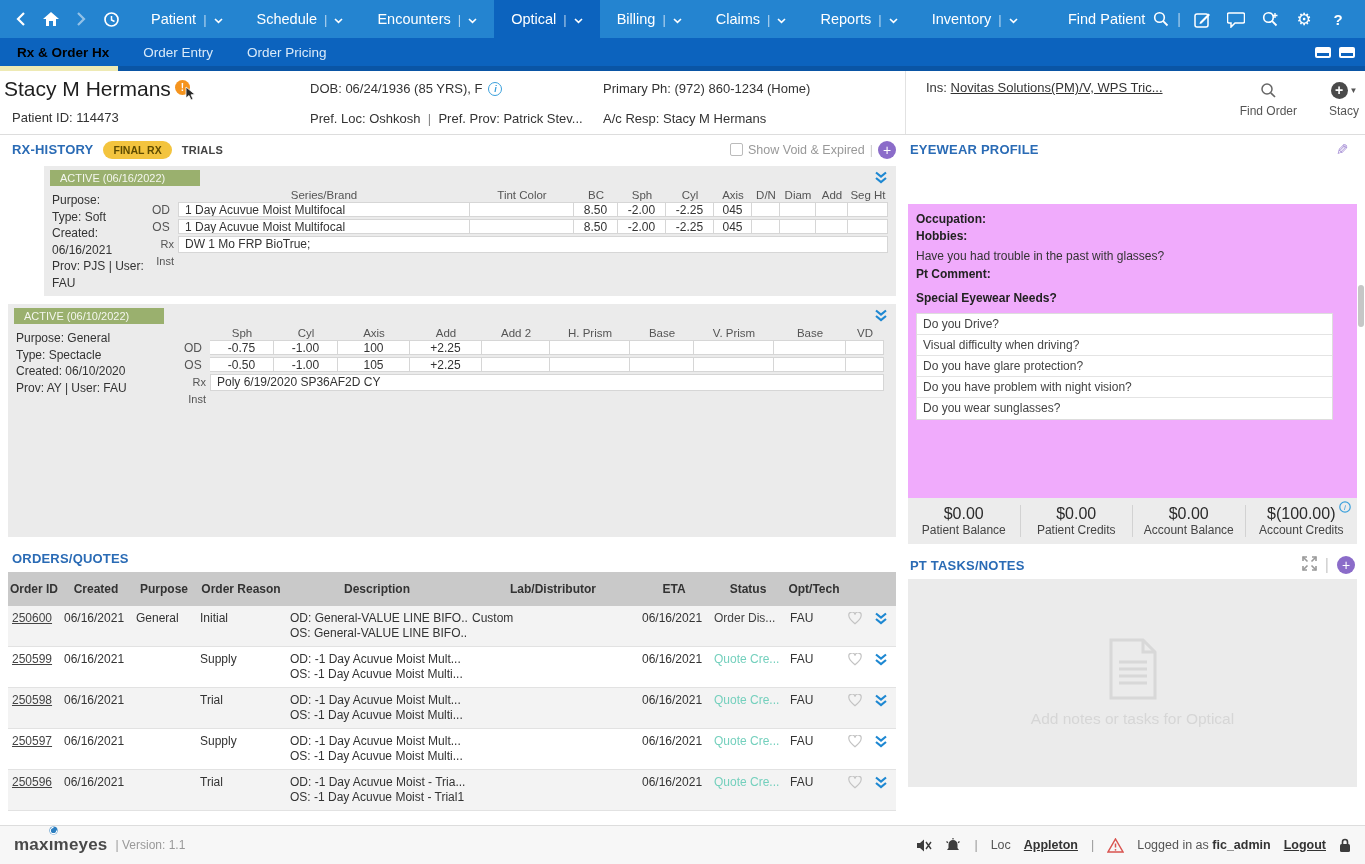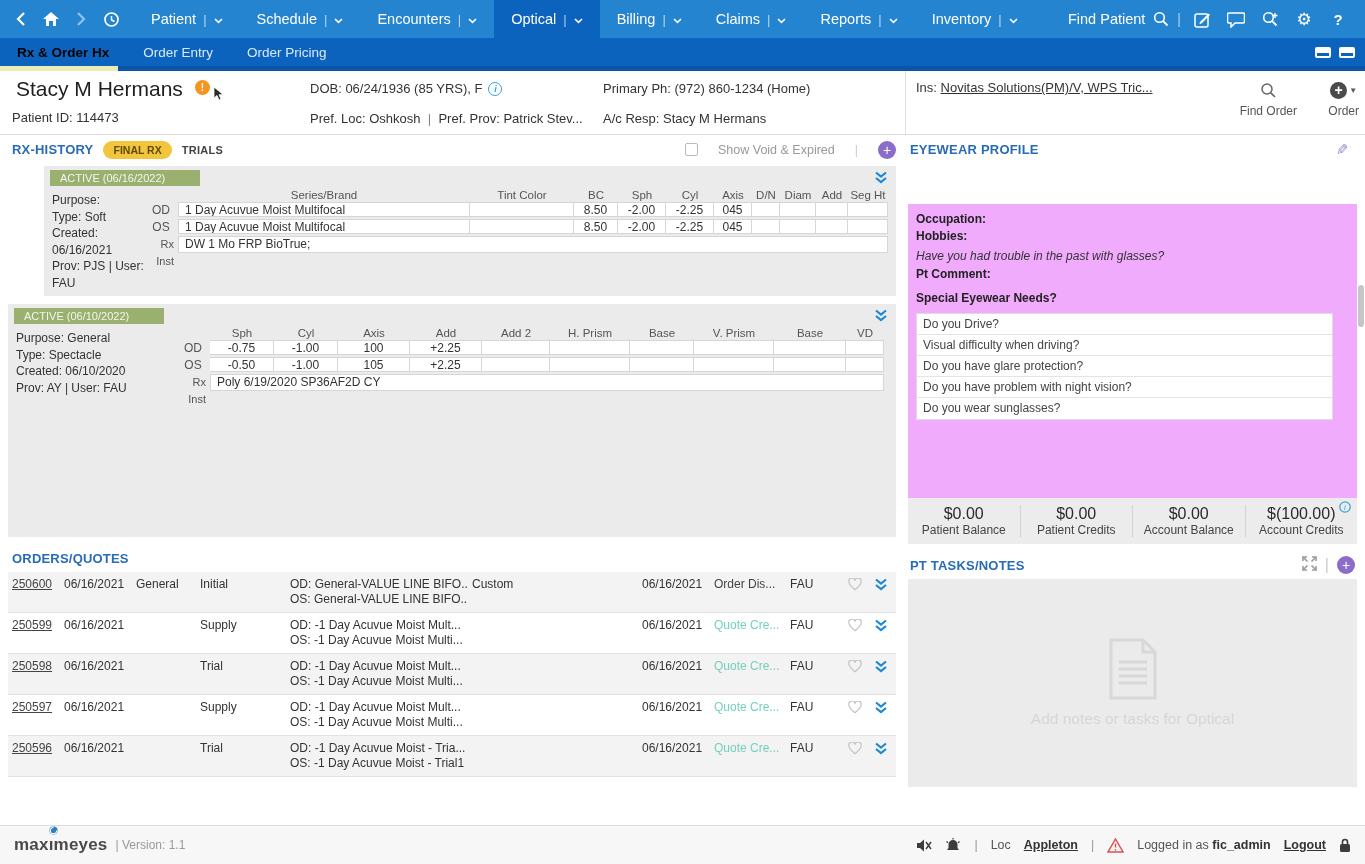--- a/index.html
+++ b/index.html
@@ -25,54 +25,54 @@
   .subnav-tab { padding:0 17px; font-size:13.5px; height:100%; display:flex; align-items:center; cursor:pointer; white-space:nowrap; }
   .subnav-tab.active { color:#000000; font-weight:bold; }
   .subnav-right { margin-left:auto; display:flex; gap:8px; padding-right:10px; }
   .win-icon { width:16px; height:11px; background:#fff; border-radius:2px; position:relative; cursor:pointer; }
   .win-icon::after { content:""; position:absolute; left:2px; right:2px; bottom:2px; height:3px; background:#0c63be; }
   .subnav-strip { height:5px; background:#0a55a5; position:relative; }
   .subnav-strip .indicator { position:absolute; left:0; top:0; width:118px; height:5px; background:#eeeab4; }
 
   
   .phead { position:relative; height:64px; background:#fff; border-bottom:1px solid #ddd; font-size:13px; }
-  .ph-name { position:absolute; left:16px; top:6px; font-size:21px; color:#1e1e1e; display:flex; align-items:flex-start; gap:12px; }
+  .ph-name { position:absolute; left:4px; top:6px; font-size:21px; color:#1e1e1e; display:flex; align-items:flex-start; gap:4px; }
   .alert-badge { width:15px; height:15px; background:#f5941e; border-radius:50%; color:#fff; font-size:10px; font-weight:bold;
     display:flex; align-items:center; justify-content:center; margin-top:3px; }
   .cursor-icon { margin-top:9px; margin-left:-9px; z-index:2; }
   .ph-id { position:absolute; left:12px; top:39px; font-size:13px; color:#333; }
   .ph-dob { position:absolute; left:310px; top:10px; display:flex; gap:6px; align-items:center; }
   .ph-pref { position:absolute; left:310px; top:40px; }
   .ph-phone { position:absolute; left:603px; top:10px; }
   .ph-resp { position:absolute; left:603px; top:40px; }
   .info-i { width:14px; height:14px; border:1.4px solid #3aa0dc; color:#3aa0dc; border-radius:50%; font-size:9px; font-weight:bold;
     display:inline-flex; align-items:center; justify-content:center; font-style:italic; cursor:pointer; }
   .ph-right { position:absolute; left:905px; top:0; right:0; bottom:0; border-left:1px solid #e2e2e2; }
-  .ph-ins { position:absolute; left:10px; top:9px; white-space:nowrap; }
+  .ph-ins { position:absolute; left:20px; top:9px; white-space:nowrap; }
   .ph-ins a { color:#333; text-decoration:underline; cursor:pointer; }
   .ph-tool { position:absolute; top:8px; text-align:center; color:#555; font-size:12px; cursor:pointer; }
   .ph-tool .glyph { height:22px; display:flex; align-items:center; justify-content:center; margin-bottom:3px; }
   .ph-find { right:68px; }
   .ph-order { right:6px; }
   .plus-circle-dark { width:17px; height:17px; border-radius:50%; background:#4a4a4a; color:#fff; font-size:14px; font-weight:bold;
     display:inline-flex; align-items:center; justify-content:center; }
   .dd-arrow { font-size:8px; color:#555; margin-left:2px; }
 
   
   .content { position:relative; height:690px; }
   .left-col { position:absolute; left:0; top:0; width:902px; }
   .right-col { position:absolute; left:908px; top:0; width:449px; }
 
   .sec-title { color:#2a6bb5; font-weight:bold; font-size:13px; letter-spacing:.2px; }
 
   
   .rx-head { height:29px; display:flex; align-items:center; padding:0 6px 0 12px; gap:10px; }
   .pill { background:#f3c43e; color:#5f4c00; font-size:10.5px; font-weight:bold; padding:3px 10px; border-radius:9px; cursor:pointer; }
   .trials { font-size:11px; font-weight:bold; color:#444; letter-spacing:.3px; cursor:pointer; }
-  .rx-head-right { margin-left:auto; display:flex; align-items:center; gap:20px; color:#999; font-size:12.5px; }
+  .rx-head-right { margin-left:auto; display:flex; align-items:center; gap:5px; color:#999; font-size:12.5px; }
   .checkbox { width:13px; height:13px; border:1px solid #bbb; background:#fff; border-radius:2px; cursor:pointer; }
   .plus-circle { width:18px; height:18px; border-radius:50%; background:#8b6cc9; color:#fff; font-size:14px;
     display:flex; align-items:center; justify-content:center; cursor:pointer; }
   .vpipe { color:#ccc; }
 
   
   .rx-block { position:relative; background:#ebebeb; margin:2px 6px 8px 8px; padding:4px 8px 5px 8px; }
   .rx-badge { position:absolute; left:6px; top:4px; background:#9ab06e; color:#f4f6ee; font-size:11px; padding:2px 10px; min-width:150px; }
   .rx-collapse { position:absolute; right:8px; top:4px; cursor:pointer; }
   .rx-body { display:flex; padding-top:18px; }
@@ -102,21 +102,21 @@
   .o-desc div { line-height:15px; }
   .status-teal { color:#74d0bd; }
   .status-dark { color:#444; }
   .o-icon { display:flex; align-items:flex-start; justify-content:center; padding-top:6px; cursor:pointer; }
 
   
   .ep-head { height:29px; display:flex; align-items:center; justify-content:space-between; padding:0 8px 0 2px; }
   .pencil { color:#9f86d2; font-size:15px; cursor:pointer; transform:scaleX(-1); }
   .ep-panel { background:#f0abfc; height:340px; padding:7px 10px 0 8px; display:flex; flex-direction:column; font-size:12px;margin-top:40px; }
   .ep-field { font-weight:bold; color:#222; line-height:17px; }
-  .ep-q { color:#333; margin-top:4px;font-style:italic; }
+  .ep-q { color:#333; margin-top:4px; }
   .ep-bold { font-weight:bold; margin-top:3px; }
   .ep-questions { margin-top:6px; border:1px solid #ddd; background:#fff; margin-right:14px; }
   .ep-qrow { background:#fff; border-bottom:1px solid #e4e4e4; height:21px; line-height:20px; padding-left:6px; color:#444; cursor:pointer; }
   .ep-qrow:last-child { border-bottom:none; }
   .balances { margin:auto -10px 0 -8px; display:flex; height:46px; align-items:center; background:#ececec; }
   .bal-cell { flex:1; text-align:center; border-left:1px solid #d2d2d2; position:relative; }
   .bal-cell:first-child { border-left:none; }
   .bal-amount { font-size:16px; color:#2b2b2b; }
   .bal-label { font-size:12px; color:#444; }
   .bal-info { position:absolute; top:-4px; right:6px; }
@@ -307,21 +307,21 @@
               <path d="M10.8 10.8 L15 15" stroke="#666" stroke-width="1.7"></path>
             </svg>
           </span>
         <span>Find Order</span>
       </div>
       <div class="ph-tool ph-order">
         <span class="glyph">
             <span class="plus-circle-dark">+</span>
             <span class="dd-arrow">▼</span>
           </span>
-        <span>Order</span>
+        <span>Stacy</span>
       </div>
     </div>
   </div>
 
   <div class="content">
 
     <div class="left-col">
       <div class="rx-head">
         <span class="sec-title">RX-HISTORY</span>
         <span class="pill">FINAL RX</span>
@@ -437,20 +437,33 @@
                   <div class="rx-inst-label">Rx Inst</div>
                   <div class="rx-inst-value">Poly 6/19/2020 SP36AF2D CY</div>
                 </div>
               </div>
             </div>
           </div>
         </div>
 
       <div class="sec-title orders-title">ORDERS/QUOTES</div>
       <div class="orders-table">
+        <div class="o-grid orders-head" id="orders-head">
+            <div class="o-cell">Order ID</div>
+            <div class="o-cell">Created</div>
+            <div class="o-cell">Purpose</div>
+            <div class="o-cell">Order Reason</div>
+            <div class="o-cell">Description</div>
+            <div class="o-cell">Lab/Distributor</div>
+            <div class="o-cell">ETA</div>
+            <div class="o-cell">Status</div>
+            <div class="o-cell">Opt/Tech</div>
+            <div class="o-cell"></div>
+            <div class="o-cell"></div>
+          </div>
         <div id="orders-body">
             <div class="o-grid o-row">
               <div class="o-cell"><a class="o-id">250600</a></div>
               <div class="o-cell">06/16/2021</div>
               <div class="o-cell">General</div>
               <div class="o-cell">Initial</div>
               <div class="o-cell o-desc">
                 <div>OD: General-VALUE LINE BIFO...</div>
                 <div>OS: General-VALUE LINE BIFO...</div>
               </div>

